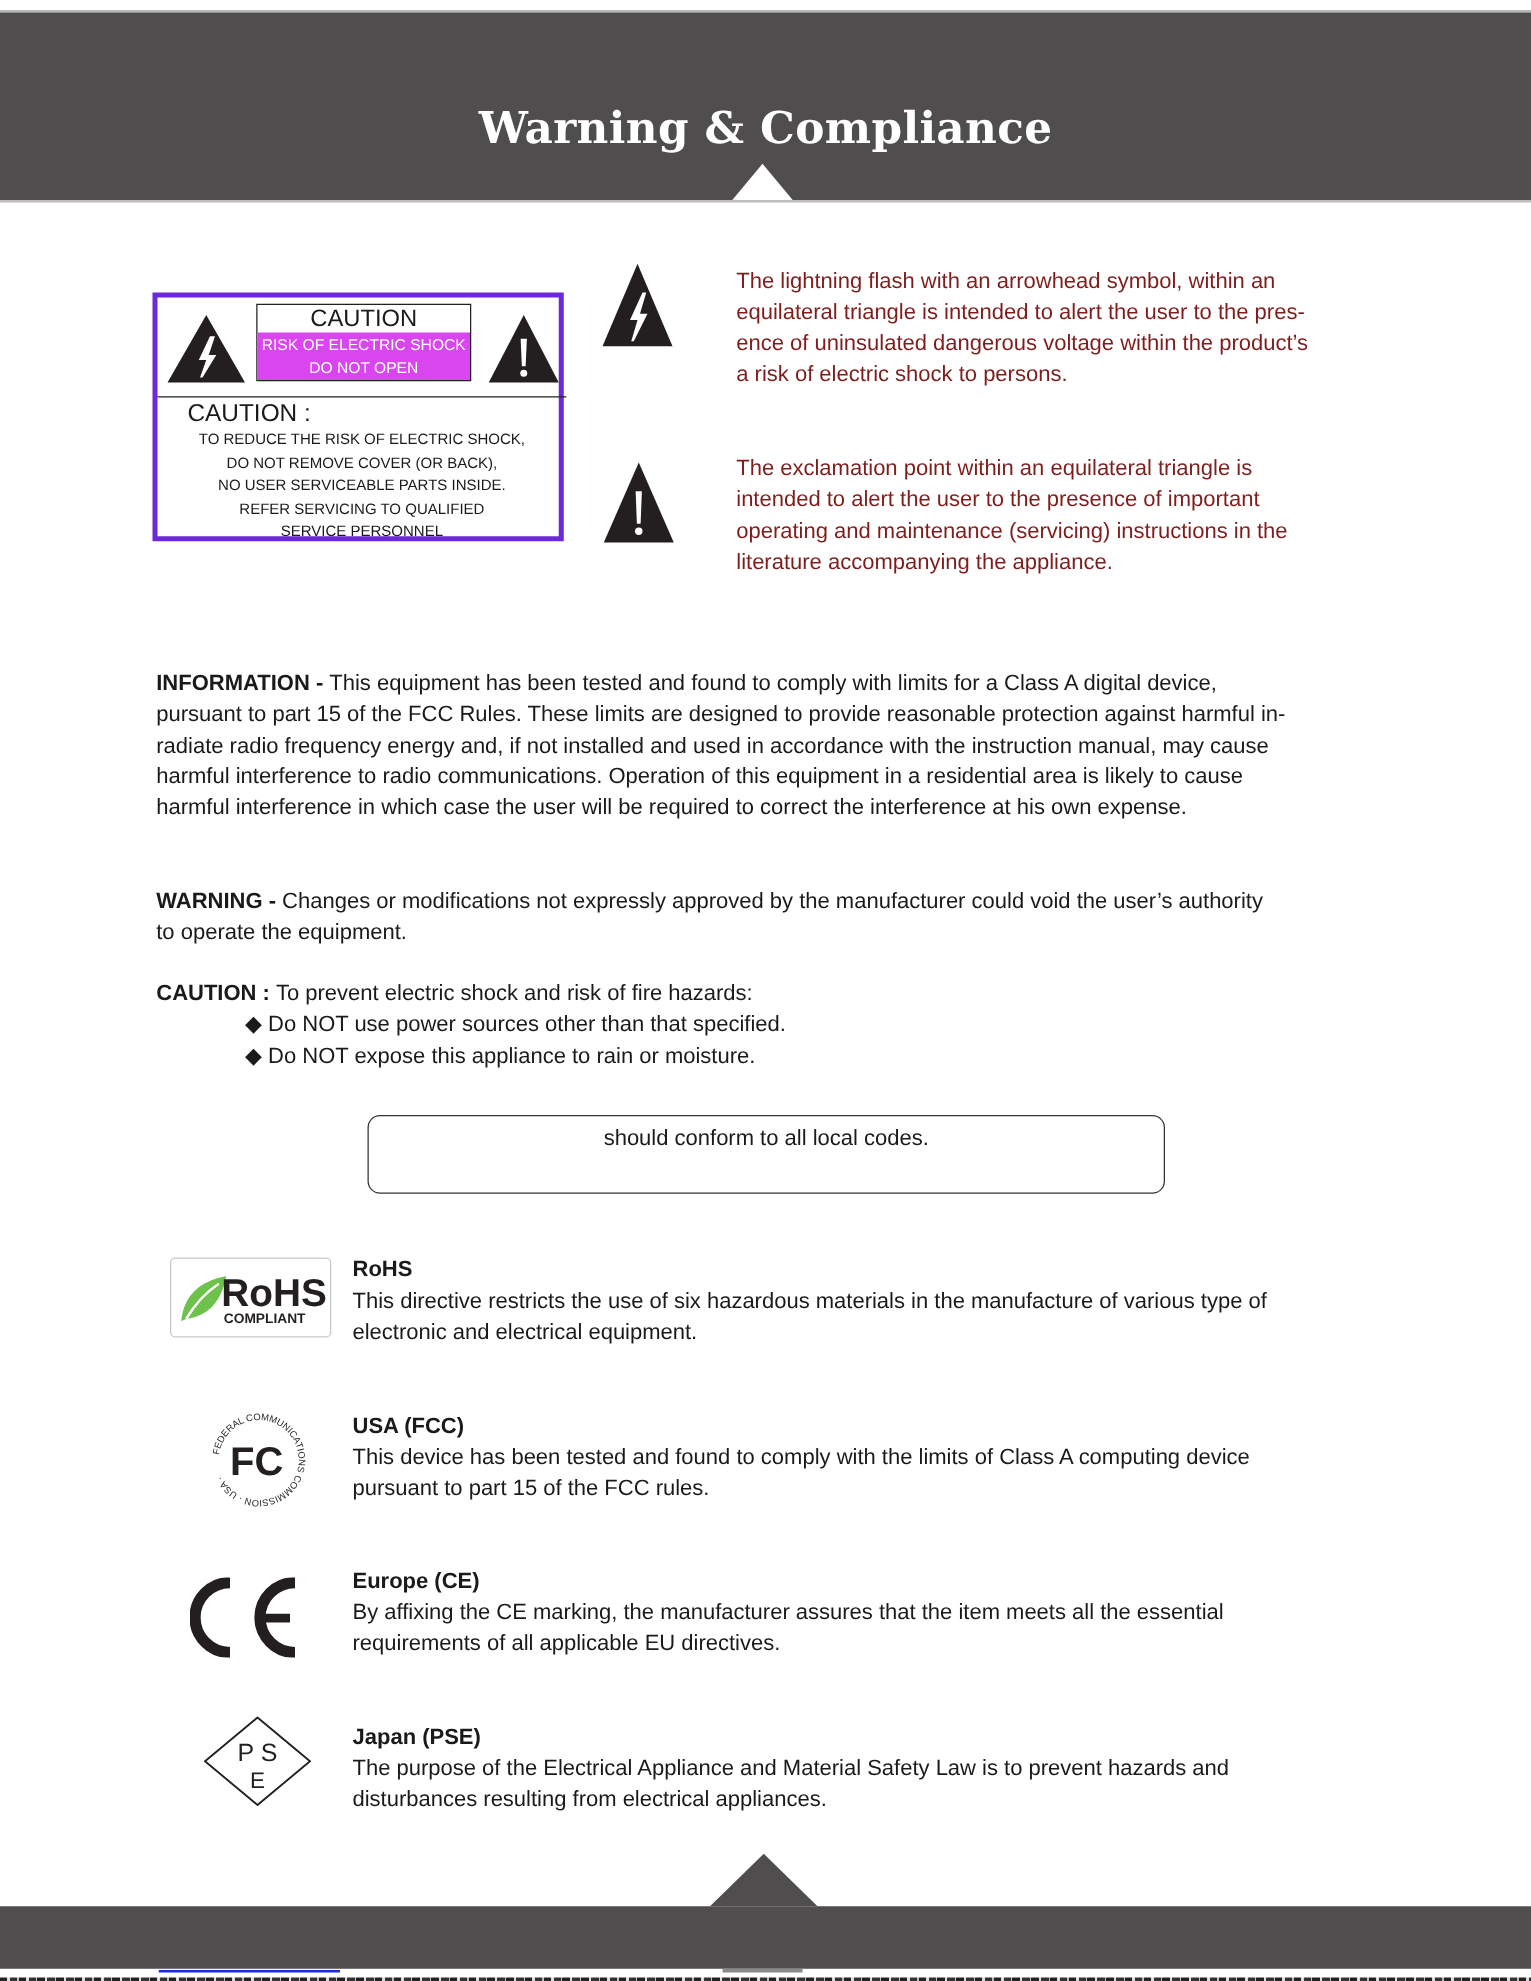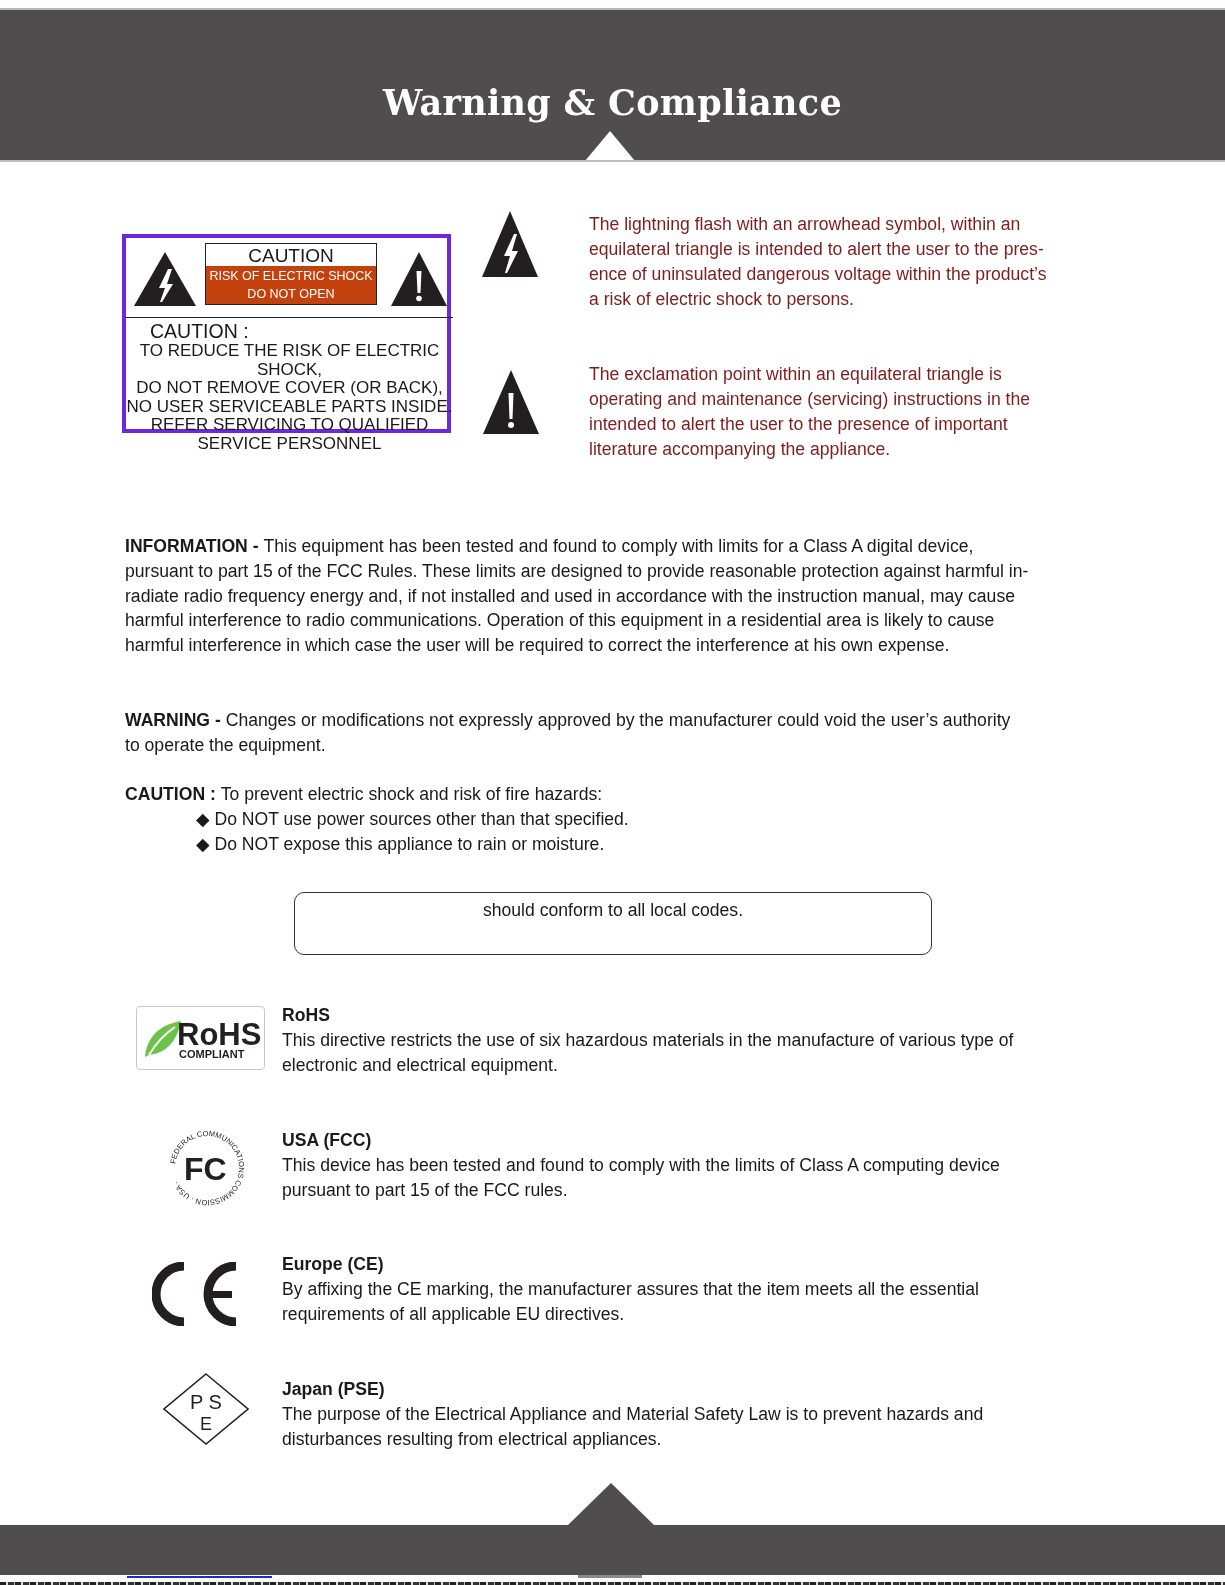--- a/index.html
+++ b/index.html
@@ -12,24 +12,24 @@
   .header-notch { position:absolute; left:585px; top:131px; width:0; height:0;
          border-left:25px solid transparent; border-right:25px solid transparent; border-bottom:30px solid #ffffff; }
   .header-bottom-rule { position:absolute; left:0; top:160px; width:1225px; height:2px; background:#bdbdbd; }
 
   .caution-box { position:absolute; left:122px; top:234px; width:329px; height:199px; border:4px solid #6d28d9; box-sizing:border-box; }
   .caution-top { position:absolute; left:0; top:0; width:327px; height:79px; border-bottom:1px solid #222; }
   .tri-l { position:absolute; left:7px; top:13px; }
   .tri-r { position:absolute; left:264px; top:13px; }
   .caution-label-box { position:absolute; left:79px; top:5px; width:172px; height:62px; border:1px solid #222; box-sizing:border-box; }
   .caution-word { position:absolute; left:0; top:0; width:170px; height:22px; text-align:center; font-size:19px; line-height:23px; }
-  .caution-dark { position:absolute; left:0; top:22px; width:170px; height:38px; background:#c2410c; color:#fff; text-align:center;
+  .caution-dark { position:absolute; left:0; top:22px; width:170px; height:38px; background:#d946ef; color:#fff; text-align:center;
          font-size:12.5px; line-height:18px; padding-top:1px; box-sizing:border-box; }
   .caution-heading { position:absolute; left:24px; top:82px; font-size:19.5px; }
-  .caution-lines { position:absolute; left:0; top:104px; width:327px; text-align:center; font-size:17px; line-height:18.6px; }
+  .caution-lines { position:absolute; left:0; top:104px; width:327px; text-align:center; font-size:12px; line-height:18.6px; }
 
   .sym { position:absolute; }
   .sym-text { position:absolute; left:589px; width:520px; font-size:17.6px; line-height:25px; color:#7f1d1d; }
 
   .para { position:absolute; left:125px; width:1000px; font-size:17.6px; line-height:24.8px; }
   .para b { font-weight:bold; }
   .bullets { position:absolute; left:196px; font-size:17.6px; line-height:24.8px; }
   .bullet-row { white-space:nowrap; }
 
   .install-box { position:absolute; left:294px; top:892px; width:638px; height:63px; border:1px solid #333; border-radius:10px; box-sizing:border-box;
@@ -97,22 +97,22 @@
   <div>a risk of electric shock to persons.</div>
 </div>
 
 <svg class="sym" style="left:482px;top:369px" width="58" height="66" viewBox="0 0 58 66">
   <polygon points="29,1 57,65 1,65" fill="#231f20"></polygon>
   <path d="M26.5,24 h5 l-1,26 h-3 z" fill="#fff"></path>
   <circle cx="29" cy="56" r="3" fill="#fff"></circle>
 </svg>
 <div class="sym-text" style="top:362px">
   <div>The exclamation point within an equilateral triangle is</div>
+  <div>intended to alert the user to the presence of important</div>
   <div>operating and maintenance (servicing) instructions in the</div>
-  <div>intended to alert the user to the presence of important</div>
   <div>literature accompanying the appliance.</div>
 </div>
 
 <div class="para" style="top:534px">
   <div><b>INFORMATION - </b> <span>This equipment has been tested and found to comply with limits for a Class A digital device,</span></div>
   <div>pursuant to part 15 of the FCC Rules.  These limits are designed to provide reasonable protection against harmful in-</div>
   <div>radiate radio frequency energy and, if not installed and used in accordance with the instruction manual, may cause</div>
   <div>harmful interference to radio communications. Operation of this equipment in a residential area is likely to cause</div>
   <div>harmful interference in which case the user will be required to correct the interference at his own expense.</div>
 </div>

